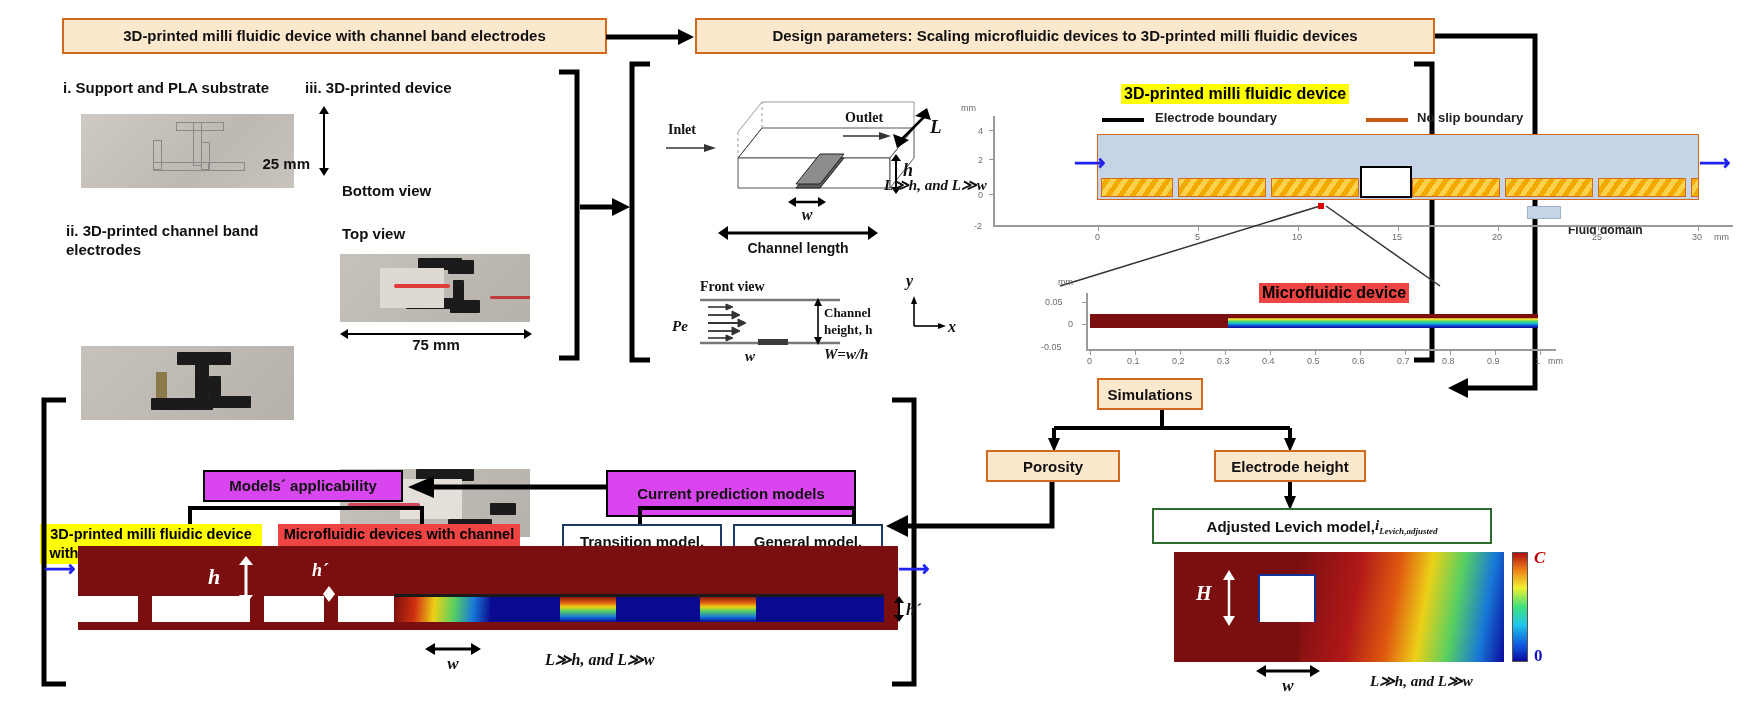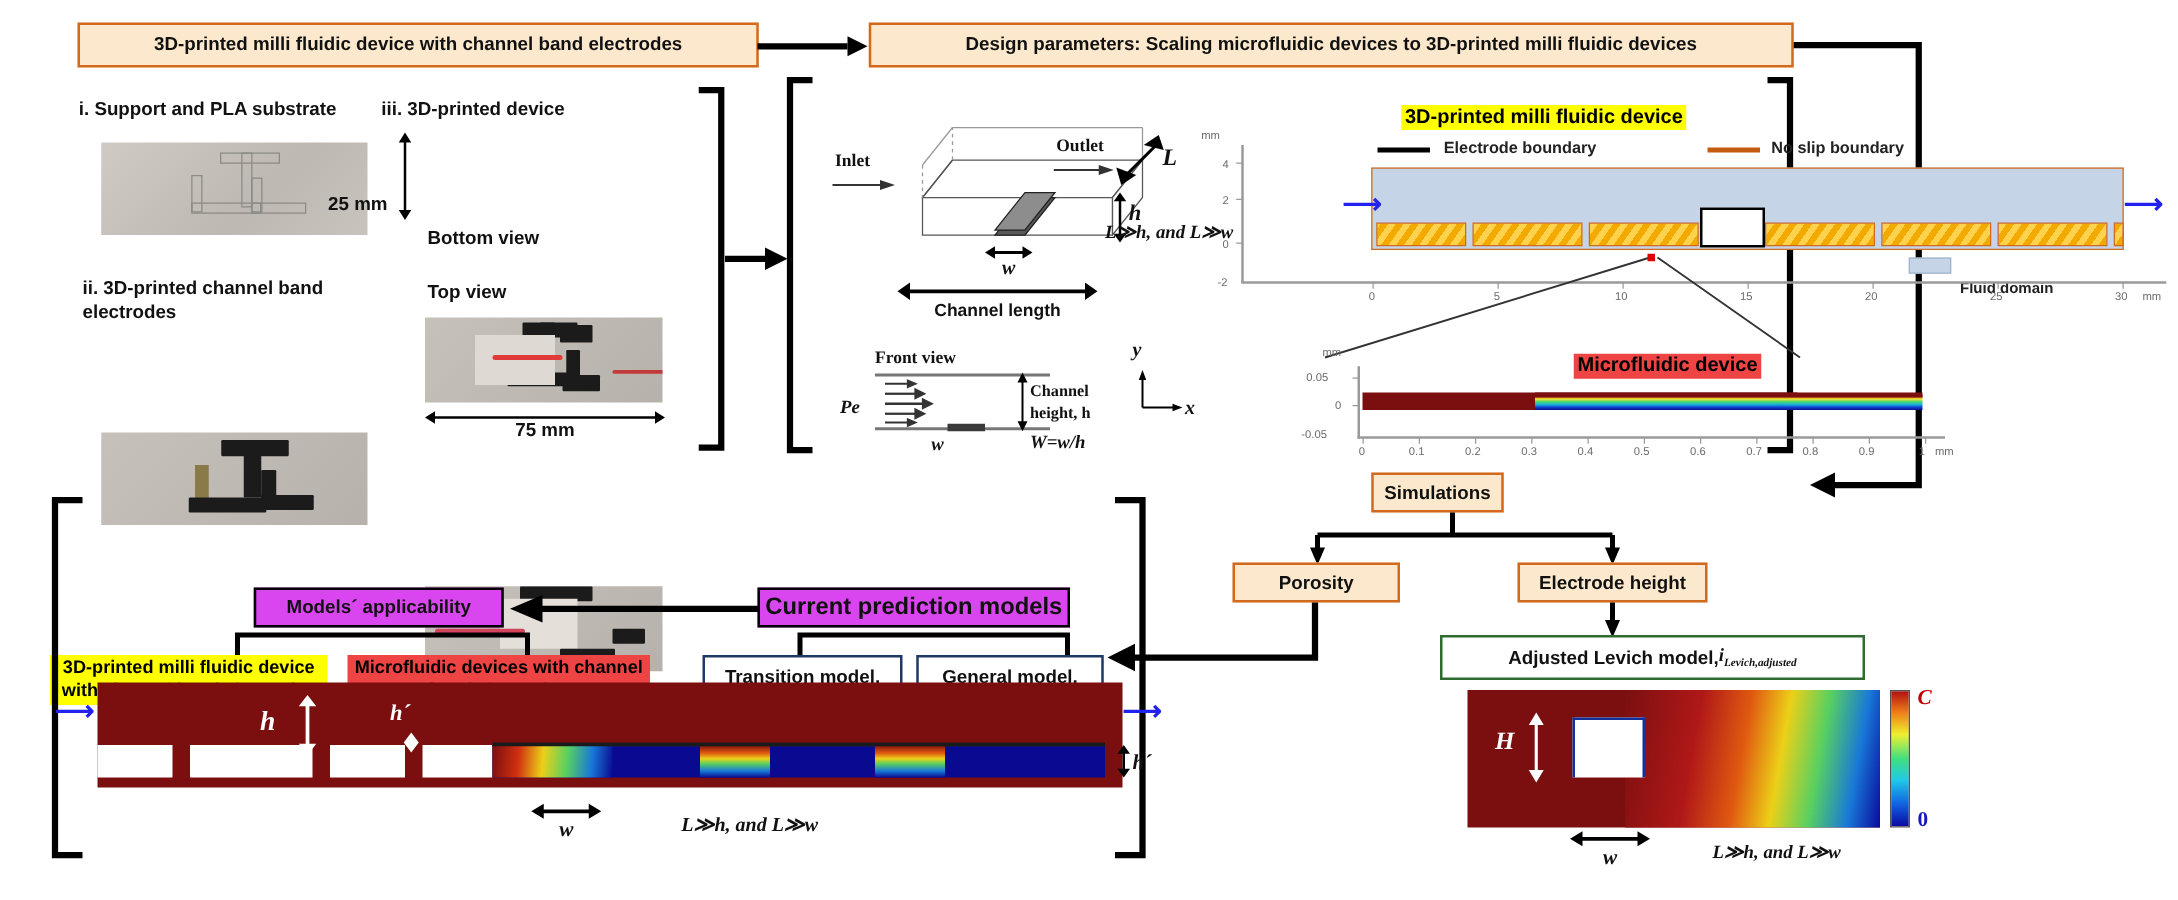--- a/index.html
+++ b/index.html
@@ -408,21 +408,21 @@
   <polygon points="10,1 0,7 10,13" fill="#000"></polygon>
   <polygon points="54,1 64,7 54,13" fill="#000"></polygon>
 </svg>
 <div class="serif ital lbl abs" style="left:1256px;top:676px;width:64px;text-align:center;font-size:17px;">w</div>
 <div class="serif ital lbl abs" style="left:1370px;top:672px;font-size:15px;">L≫h, and L≫w</div>
 
 <div class="cbar abs" style="left:1512px;top:552px;height:110px;"></div>
 <div class="serif ital lbl abs" style="left:1534px;top:548px;font-size:17px;color:#c00000;">C</div>
 <div class="serif lbl abs" style="left:1534px;top:646px;font-size:17px;color:#1515c0;">0</div>
 
-<div class="whitebox abs" style="left:606px;top:470px;width:250px;height:32px;font-size:19px;">
+<div class="whitebox abs" style="left:606px;top:470px;width:250px;height:47px;font-size:15px;">
   <span>Current prediction models</span>
 </div>
 
 <svg class="abs" style="left:400px;top:476px;" width="210" height="22">
   <line x1="30" y1="11" x2="208" y2="11" stroke="#000" stroke-width="5"></line>
   <polygon points="34,0 8,11 34,22" fill="#000"></polygon>
 </svg>
 
 <div class="whitebox abs" style="left:203px;top:470px;width:200px;height:32px;font-size:15px;">
   <span>Models´ applicability</span>

